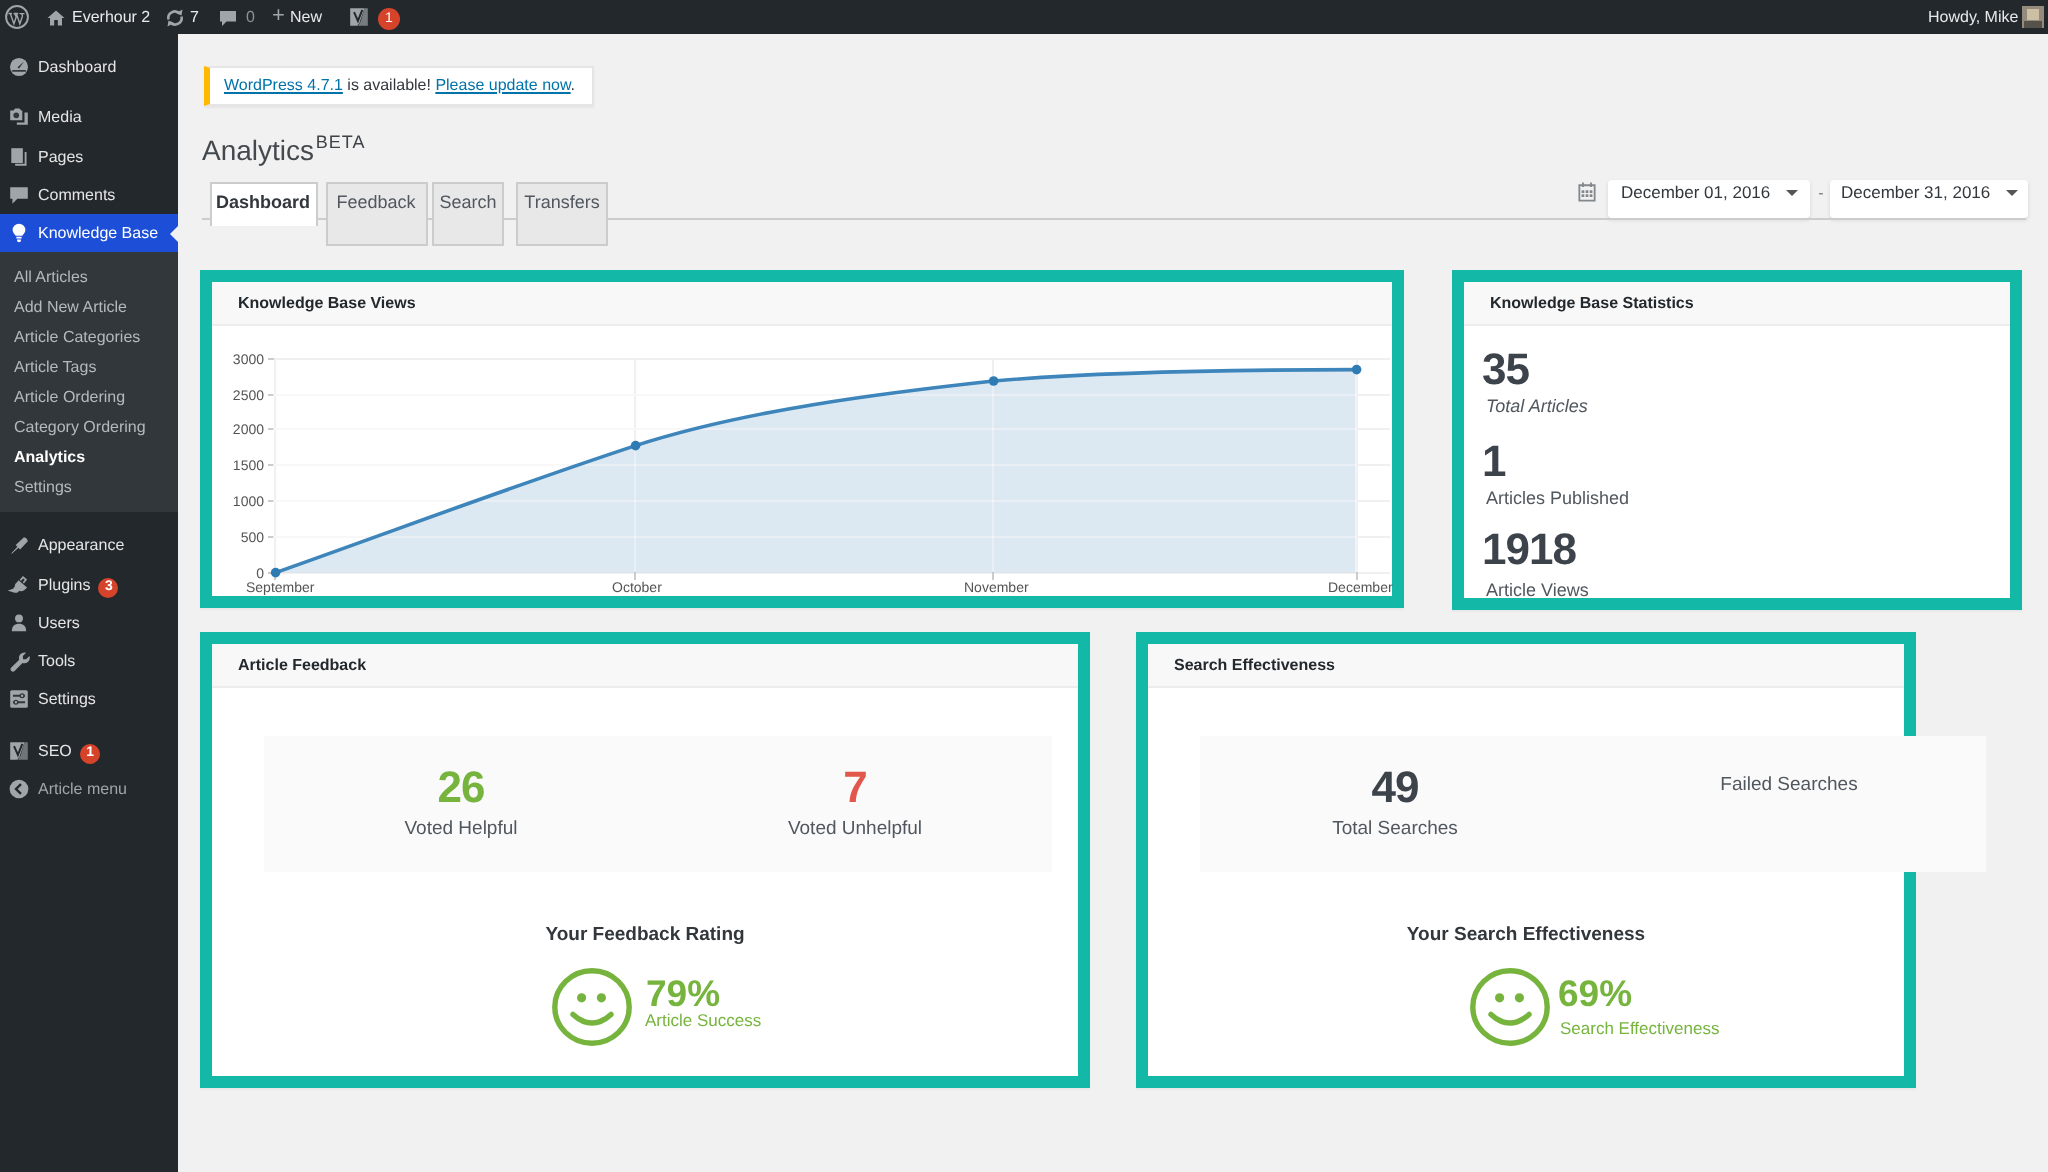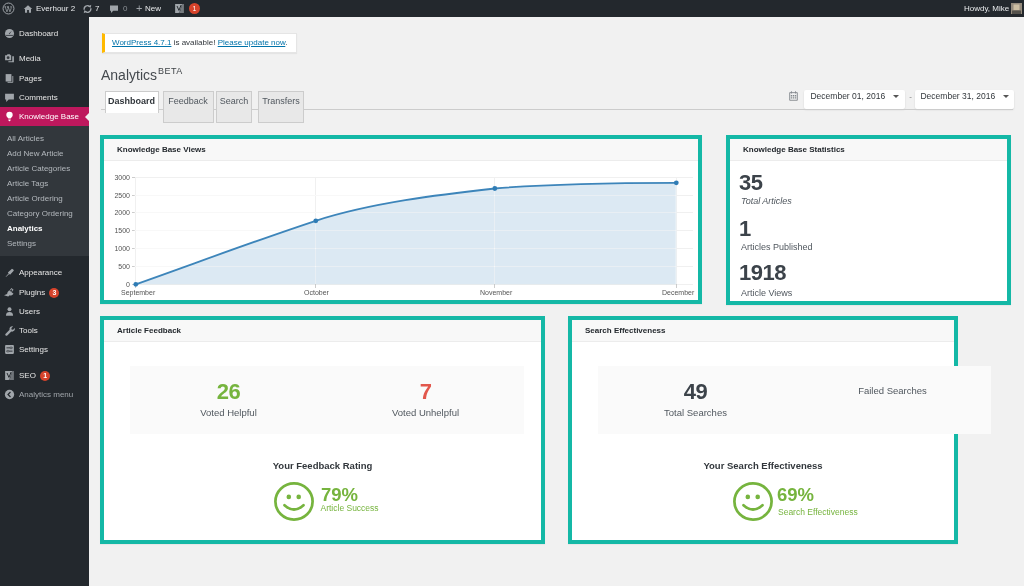--- a/index.html
+++ b/index.html
@@ -10,21 +10,21 @@
 #adminbar { position:absolute; top:0; left:0; width:1024px; height:17px; background:#23282d; color:#e8eaec; z-index:50; font-size:8px; }
 #adminbar .item { position:absolute; top:0; height:17px; line-height:17px; white-space:nowrap; }
 .ab-badge { display:inline-block; background:#d6432b; color:#fff; border-radius:50%; width:11px; height:11px; line-height:11px; text-align:center; font-size:7px; }
 
 
 #sidebar { position:absolute; top:17px; left:0; width:89px; height:569px; background:#23282d; color:#eee; }
 .mitem { position:relative; height:19.3px; line-height:19.3px; font-size:8px; color:#e5e5e5; white-space:nowrap; }
 .mitem .mico { position:absolute; left:4px; top:4px; width:11px; height:11px; }
 .mitem .mlabel { position:absolute; left:19px; top:0; }
 .msep { height:5.7px; }
-.mactive { background:#be185d; color:#fff; }
+.mactive { background:#1d4ed8; color:#fff; }
 .notch { position:absolute; right:0; top:5.6px; width:0; height:0; border-top:4px solid transparent; border-bottom:4px solid transparent; border-right:4.6px solid #f1f1f1; }
 #submenu { background:#32373c; padding:4.5px 0 5px 0; }
 .smitem { height:15.05px; line-height:15.05px; font-size:8px; color:#b4b9be; padding-left:7px; white-space:nowrap; }
 .smactive { color:#fff; font-weight:bold; }
 .mbadge { display:inline-block; background:#d6432b; color:#fff; border-radius:50%; width:10px; height:10px; line-height:10px; text-align:center; font-size:7px; font-weight:bold; margin-left:2px; }
 
 
 #notice { position:absolute; left:102px; top:33px; width:195px; height:20px; background:#fff; border-left:3.5px solid #ffb900; border-top:1px solid #e5e5e5;border-right:1px solid #e5e5e5;border-bottom:1px solid #e5e5e5; box-shadow:0 1px 1px rgba(0,0,0,.05); font-size:8px; line-height:18px; color:#32373c; padding-left:7px; white-space:nowrap; }
 #notice a { color:#0073aa; }
 
@@ -35,21 +35,21 @@
 .datebox { position:absolute; top:90px; height:19px; background:#fff; border-radius:2px; box-shadow:0 1px 2px rgba(0,0,0,.12); font-size:8.5px; line-height:13.5px; color:#32373c; text-align:center; }
 .caret { display:inline-block; width:0; height:0; border-left:3px solid transparent; border-right:3px solid transparent; border-top:3.5px solid #555; margin-left:5px; vertical-align:1px; }
 #datedash { position:absolute; left:906px; top:90px; width:9px; text-align:center; font-size:8px; color:#777; line-height:13.5px; }
 
 
 #tabline { position:absolute; left:101px; top:109px; width:912px; height:1px; background:#ccc; }
 .tab { position:absolute; top:91px; height:32px; line-height:18px; background:#e8e8e8; border:1px solid #ccc; font-size:9px; color:#50575e; text-align:center; }
 .tabactive { background:#fff; color:#32373c; font-weight:bold; height:22px; border-bottom:none; z-index:2; }
 
 
-.panel { position:absolute; background:#fff; border:4px solid #14b8a6; box-shadow:0 1px 1px rgba(0,0,0,.04); }
+.panel { position:absolute; background:#fff; border:6px solid #14b8a6; box-shadow:0 1px 1px rgba(0,0,0,.04); }
 .phead { height:22px; line-height:22px; background:#f8f8f8; border-bottom:1px solid #ececec; font-size:8px; font-weight:bold; color:#23282d; padding-left:13px; }
 
 #p-views { left:100px; top:135px; width:602px; height:169px; }
 #p-stats { left:726px; top:135px; width:285px; height:170px; }
 #p-feedback { left:100px; top:316px; width:445px; height:228px; }
 #p-search { left:568px; top:316px; width:390px; height:228px; }
 
 
 .bignum { position:absolute; left:9px; font-size:22px; font-weight:600; color:#3c434a; line-height:1; letter-spacing:-0.5px; }
 .smalllabel { position:absolute; left:11px; font-size:9px; color:#50575e; line-height:1; }
@@ -208,21 +208,21 @@
         <path d="M15 2 h3 v16 h-9 l2.5 -4 z" fill="#70757a"></path>
         <path d="M5.5 5.5 l3.5 8 l4 -10" stroke="#23282d" stroke-width="1.8" fill="none"></path>
       </svg>
     <span class="mlabel">SEO <span class="mbadge">1</span></span>
   </div>
   <div class="mitem" style="color:#a0a5aa;">
     <svg class="mico" viewBox="0 0 20 20">
         <circle cx="10" cy="10" r="8.5" fill="#a0a5aa"></circle>
         <path d="M11.8 5.5 l-4.5 4.5 l4.5 4.5" stroke="#23282d" stroke-width="2.2" fill="none"></path>
       </svg>
-    <span class="mlabel">Analytics menu</span>
+    <span class="mlabel">Article menu</span>
   </div>
 </div>
 
 <div id="notice"><a href="#">WordPress 4.7.1</a>&nbsp;is available! <a href="#">Please update now</a>.</div>
 <div id="pagetitle">Analytics <sup>BETA</sup></div>
 
 <svg id="calicon" width="9" height="10" viewBox="0 0 20 22">
     <path d="M1.5 3.5 h17 v17 h-17 z" fill="none" stroke="#82878c" stroke-width="2"></path>
     <path d="M5.5 0.5 v5 M14.5 0.5 v5" stroke="#82878c" stroke-width="2"></path>
     <path d="M4 9 h3 v3 h-3 z M8.5 9 h3 v3 h-3 z M13 9 h3 v3 h-3 z M4 13.5 h3 v3 h-3 z M8.5 13.5 h3 v3 h-3 z M13 13.5 h3 v3 h-3 z" fill="#82878c"></path>

